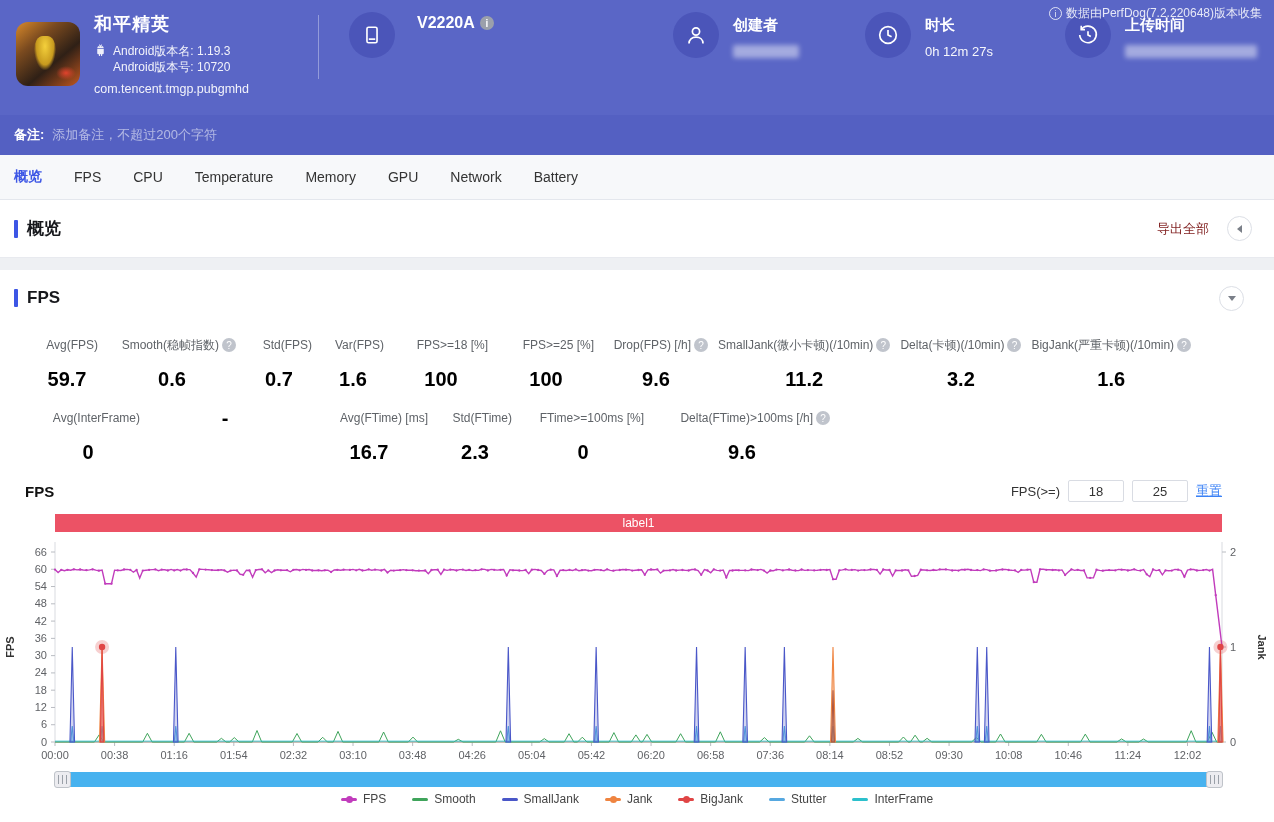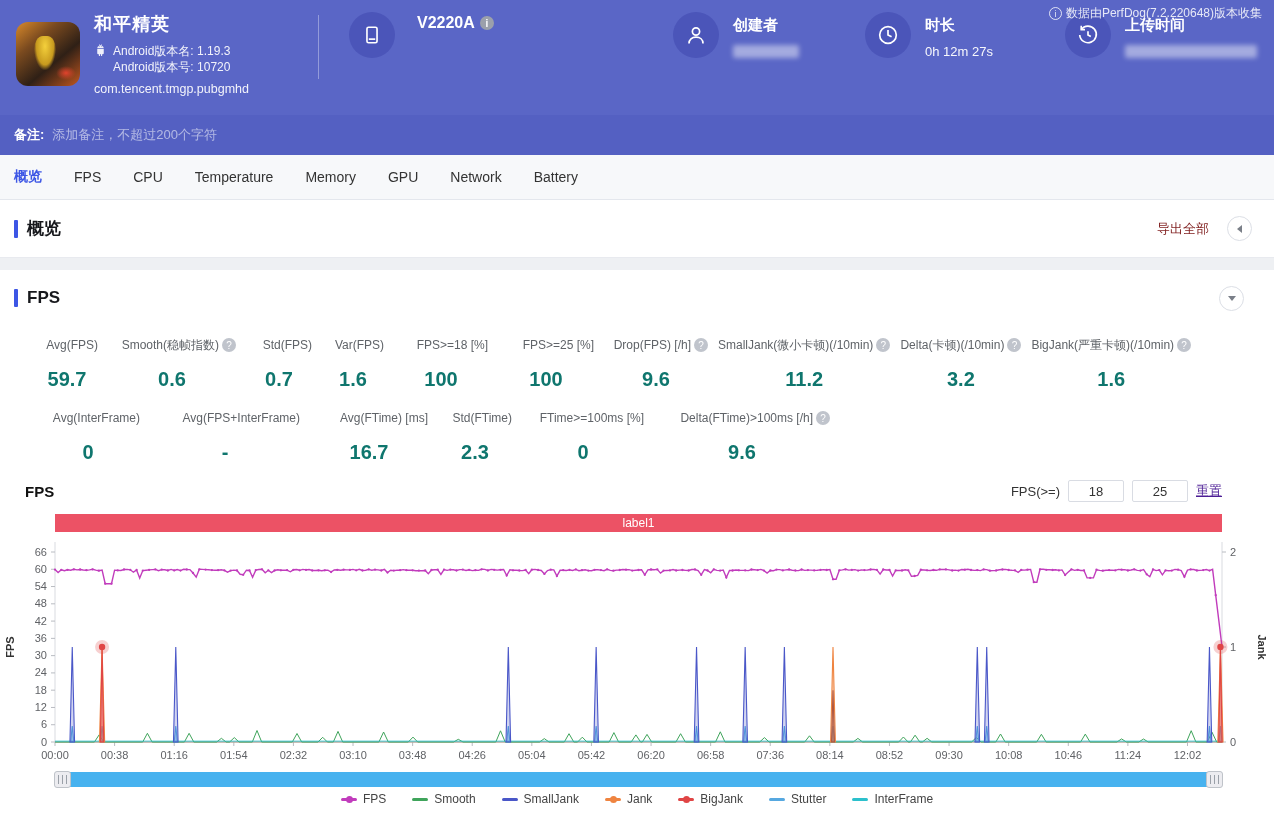--- a/index.html
+++ b/index.html
@@ -71,30 +71,30 @@
   .fps-card .collapse-btn { margin-left:auto; }
 
   
   .stats-row { display:flex; gap:10px; padding-left:36px; margin-top:12px; }
   .stat { text-align:center; }
   .stat-label { height:34px; display:flex; flex-direction:row; justify-content:flex-end;
     font-size:12px; color:#5f6368; line-height:15px; }
   .stat-line { display:flex; align-items:center; justify-content:center; gap:3px; white-space:nowrap; }
   .help-dot { display:inline-flex; width:14px; height:14px; border-radius:50%; background:#c0c4cc;
     color:#fff; font-size:10px; align-items:center; justify-content:center; cursor:pointer; }
-  .stat-value { margin-top:6px; font-size:20px; font-weight:bold; color:#0f766e; }
+  .stat-value { margin-top:6px; font-size:20px; font-weight:bold; color:#000000; }
   .stats-row.r2 { margin-top:10px; }
 
   
   .chart-head { display:flex; align-items:center; margin-top:16px; padding:0 52px 0 25px; }
   .chart-title { font-size:15px; font-weight:bold; color:#111; }
   .chart-controls { margin-left:auto; display:flex; align-items:center; gap:8px; font-size:13px; color:#333; }
   .fps-input { width:56px; height:22px; border:1px solid #d9dce3; border-radius:2px; text-align:center;
     font-size:13px; color:#333; font-family:inherit; }
-  .reset-link { color:#4c1d95; text-decoration:underline; cursor:pointer; }
+  .reset-link { color:#3b82f6; text-decoration:underline; cursor:pointer; }
   .banner { margin:12px 0 0 55px; width:1167px; height:18px; background:#ec5265; color:#fff;
     font-size:12px; text-align:center; line-height:18px; }
   .chart-svg-wrap { position:relative; }
   .scrollbar { position:relative; margin:2px 0 0 55px; width:1167px; height:15px; background:#47b2ef; }
   .sb-handle { position:absolute; top:-1px; width:17px; height:17px; background:#ececf0;
     border:1px solid #bfc3c9; border-radius:3px; display:flex; align-items:center; justify-content:center;
     cursor:ew-resize; }
   .sb-handle.left { left:-1px; } .sb-handle.right { right:-1px; }
   .sb-grip { width:9px; height:9px;
     background:repeating-linear-gradient(90deg,#9aa0a8 0 1px,transparent 1px 4px); }
@@ -338,26 +338,20 @@
     <div class="stat-label">
       <div class="stat-line line1">
             <span class="l1">Avg(InterFrame)</span>
           </div>
 
     </div>
     <div class="stat-value">0</div>
   </div>
 
   <div class="stat" style="min-width: 150px;">
-    <div class="stat-label">
-      <div class="stat-line line1">
-            <span class="l1">Avg(FPS+InterFrame)</span>
-          </div>
-
-    </div>
     <div class="stat-value">-</div>
   </div>
 
   <div class="stat" style="min-width: 118px;">
     <div class="stat-label">
       <div class="stat-line line1">
             <span class="l1">Avg(FTime) [ms]</span>
           </div>
 
     </div>

